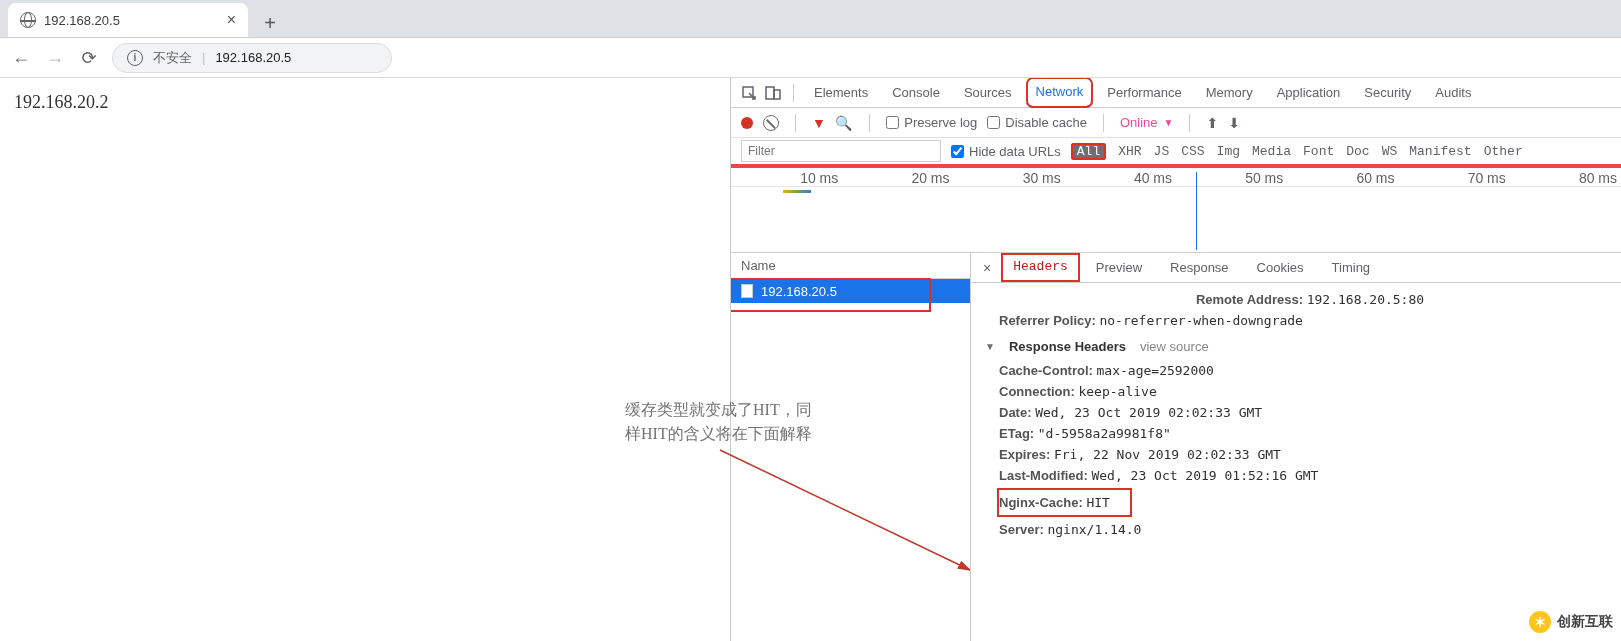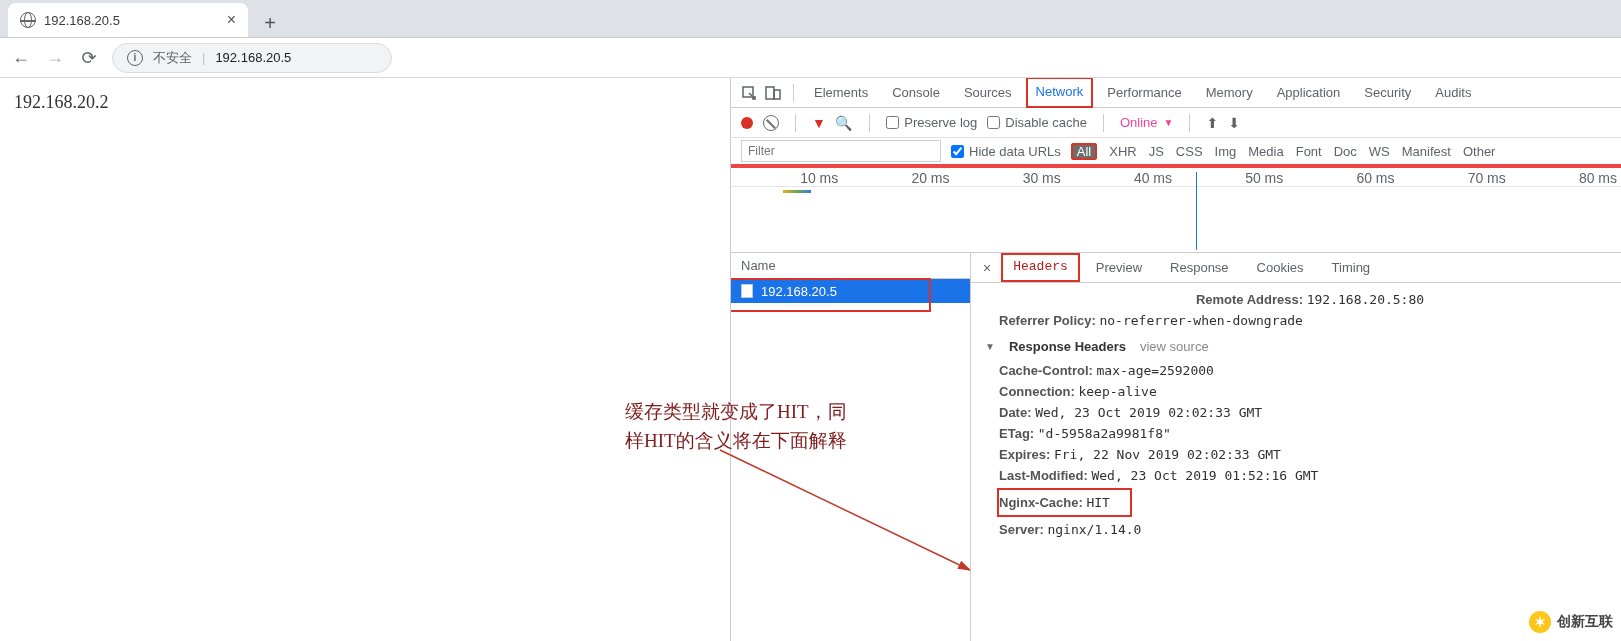--- a/index.html
+++ b/index.html
@@ -24,38 +24,38 @@
   .omni .url { color:#202124;}
   
   .body { flex:1; display:flex; overflow:hidden; position:relative;}
   .page { flex:0 0 730px; background:#fff; padding:14px; font-family:"Times New Roman",serif; font-size:18px; position:relative; }
   .dev { flex:1; border-left:1px solid #cacaca; display:flex; flex-direction:column; background:#fff;}
   
   .dttabs { height:30px; display:flex; align-items:center; border-bottom:1px solid #ccc; padding-left:8px; gap:4px;}
   .dticon { width:20px;height:20px;display:flex;align-items:center;justify-content:center;color:#555;}
   .dtsep { width:1px;height:18px;background:#ccc;margin:0 6px;}
   .dttab { padding:7px 10px; color:#5f6368; cursor:pointer; font-size:13px;}
-  .dttab.active { color:#1a73e8; border-bottom:2px solid #1a73e8;}
+  .dttab.active { color:#1a73e8; border-bottom:2px solid #1a73e8;border-radius:7px;}
   .dtred { outline:2px solid #d83326; outline-offset:-2px;}
   
   .nettool { height:30px; display:flex; align-items:center; gap:10px; padding:0 10px; border-bottom:1px solid #e1e1e1;}
   .rec { width:12px;height:12px;border-radius:50%;background:#d93025;}
   .ban { width:16px;height:16px;border:1.7px solid #6e6e6e;border-radius:50%;position:relative;}
   .ban::after{content:"";position:absolute;left:1px;right:1px;top:50%;height:1.7px;background:#6e6e6e;transform:rotate(45deg);}
   .funnel{color:#d93025;font-size:14px;}
   .mag{color:#5f6368;font-size:14px;}
   .chk { display:flex;align-items:center;gap:5px;color:#5f6368;}
   .chk input{margin:0;}
   .sel { display:flex;align-items:center;gap:6px;color:#ec4899;}
   .sel .tri{font-size:10px;}
   .upl,.dwn{color:#5f6368;font-size:14px;}
   
   .fbar { height:30px; display:flex; align-items:center; gap:10px; padding:0 10px; border-bottom:4px solid #ef4444;}
   .finp { width:200px; height:22px; border:1px solid #d0d0d0; padding:0 6px; color:#777; font-size:12px; background:#fff;}
-  .ftags { display:flex; gap:12px; align-items:center; color:#5f6368;}
+  .ftags { display:flex; gap:12px; align-items:center; color:#5f6368;font-family:Liberation Mono, monospace;}
   .ftag { cursor:pointer;}
   .ftag.all { background:#6e6e6e;color:#fff;padding:1px 6px;border-radius:3px;}
   
   .timeline { height:85px; border-bottom:1px solid #ccc; position:relative; }
   .tlabels { display:flex; font-size:14px; color:#5f6368;}
   .tlabels span{ flex:1;text-align:right;padding-right:4px;padding-top:2px;}
   .tbar { position:absolute;top:22px;left:52px;width:28px;height:3px;background:linear-gradient(to right,#f5a623,#6aa84f,#3c78d8);}
   .tmark { position:absolute;top:4px;left:465px;width:1px;height:78px;background:#1a73e8;}
   .tgrid{position:absolute;top:18px;left:0;right:0;height:1px;background:#e6e6e6;}
   
@@ -72,21 +72,21 @@
   .hdrpane{ flex:1; overflow:auto; padding:6px 0 20px 14px; font-size:13px;}
   .hline{ padding:3px 0;}
   .hline b{color:#545454;font-weight:600;}
   .hline .mono{font-family:Consolas,monospace;color:#303030;}
   .section{ display:flex;align-items:center; gap:14px; padding:8px 0 6px 0;}
   .tri2{color:#6e6e6e;font-size:10px;}
   .section .title{font-weight:600;color:#333;}
   .section .vs{color:#888;}
   .hbox{border:2px solid #d83326; padding:2px 20px 2px 0; margin-left:-2px; display:inline-block; margin-top:2px; margin-bottom:2px;}
   
-  .annot { position:absolute; left:625px; top:320px; color:#7f1d1d; font-size:19px; font-family:"SimSun","宋体",serif; line-height:1.5; width:280px;}
+  .annot { position:absolute; left:625px; top:320px; color:#737373; font-size:16px; font-family:"SimSun","宋体",serif; line-height:1.5; width:280px;}
   .arrow { position:absolute; left:720px; top:372px; width:260px; height:140px; pointer-events:none;}
   .arrow svg{width:100%;height:100%;overflow:visible;}
   .redbox1{ position:absolute; border:2px solid #d83326; pointer-events:none;}
   
   .wm { position:absolute; right:8px; bottom:8px; display:flex;align-items:center;gap:6px;color:#444;font-size:14px;font-weight:bold; z-index:50;}
   .wm .logo{width:22px;height:22px;border-radius:50%;background:#ffc61a;display:flex;align-items:center;justify-content:center;color:#fff;font-weight:bold;}
 </style>
 </head>
 <body>
 

